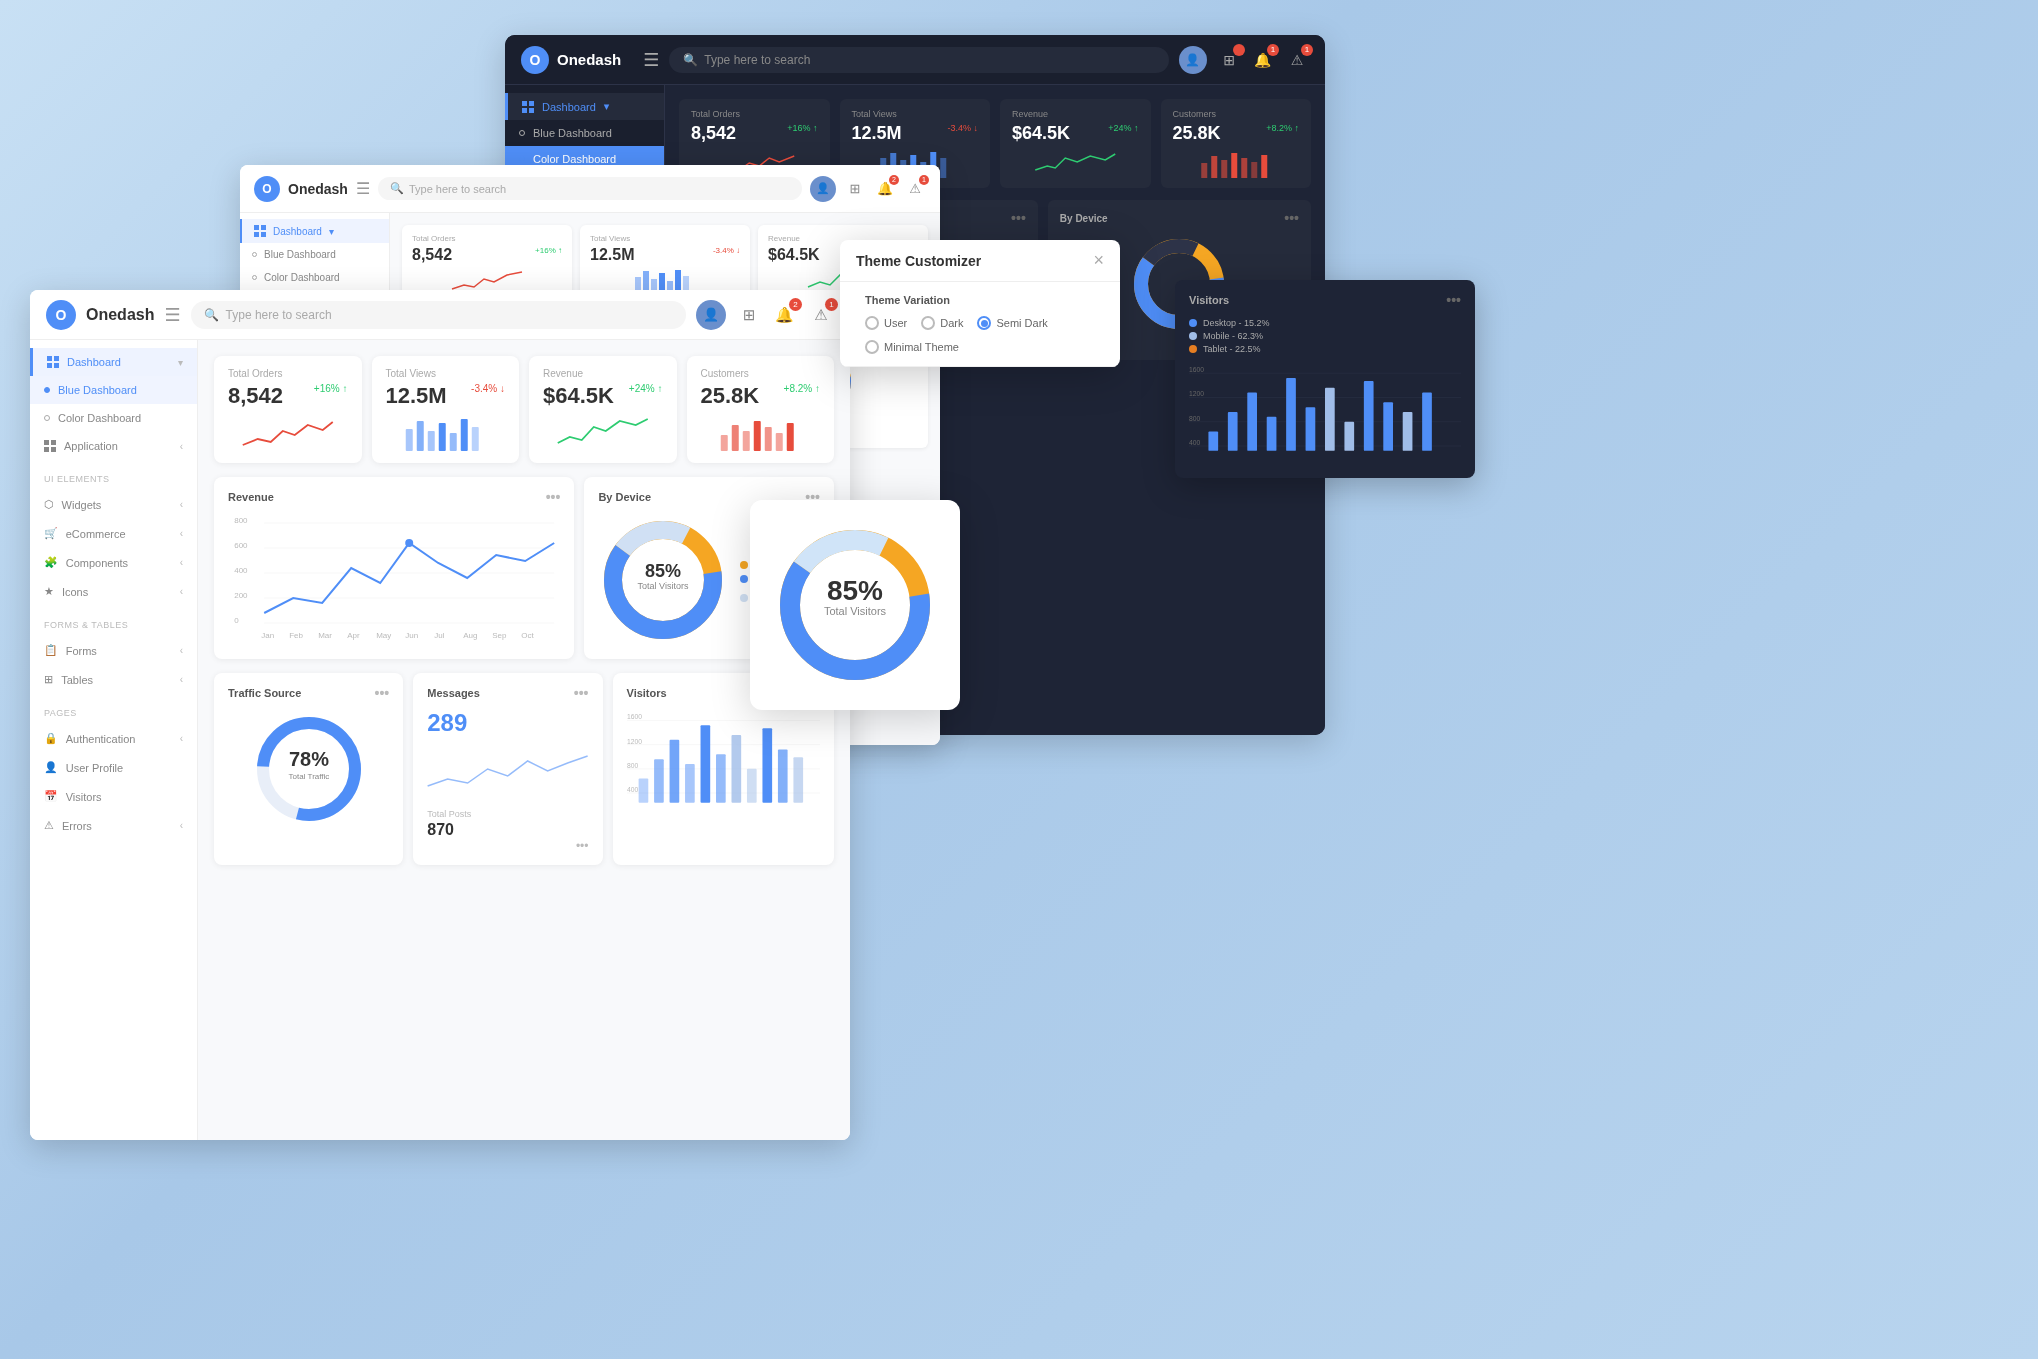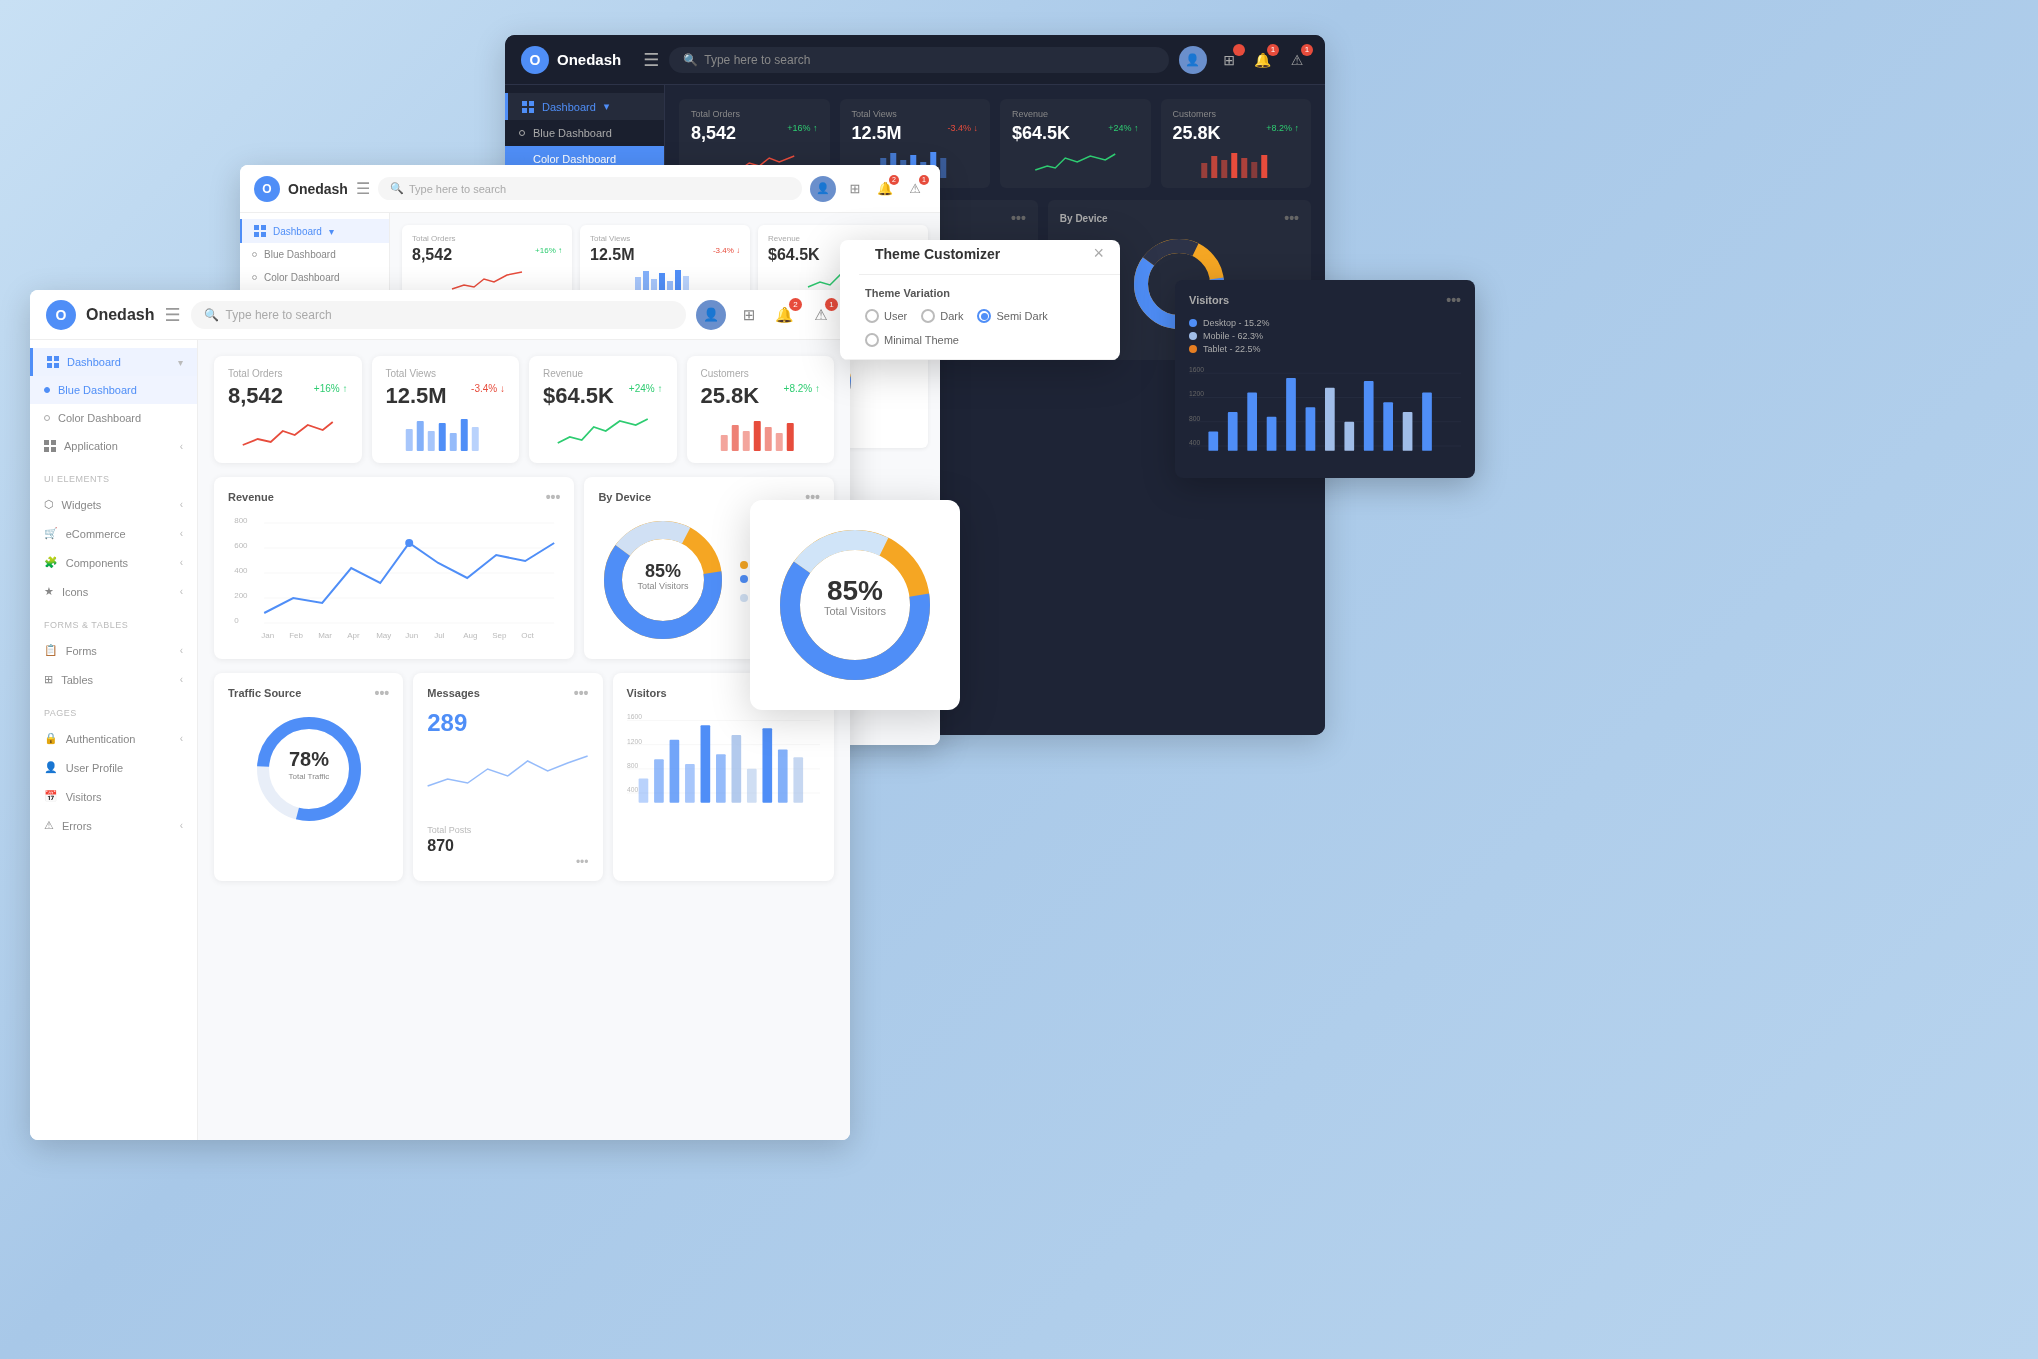--- a/index.html
+++ b/index.html
@@ -219,23 +219,22 @@
       border-radius: 8px;
       box-shadow: 0 8px 40px rgba(0,0,0,0.22);
       top: 240px;
       left: 840px;
       z-index: 100;
       padding: 0;
       overflow: hidden;
     }
     .theme-panel .panel-header {
       display: flex; justify-content: space-between; align-items: center;
-      padding: 3px 16px 10px;
+      padding: 10px 16px 10px;
       border-bottom: 1px solid #eee;
-      margin-left: 19px;
     }
     .theme-panel .panel-title { font-size: 14px; font-weight: 600; color: #333; }
     .theme-panel .close-btn { color: #aaa; font-size: 18px; cursor: pointer; }
     .theme-panel .section { padding: 12px 25px; border-bottom: 1px solid #f0f0f0; }
     .theme-panel .section-title { font-size: 11px; font-weight: 600; color: #555; margin-bottom: 10px; }
     .theme-panel .radio-group { display: flex; gap: 14px; flex-wrap: wrap; }
     .theme-panel .radio-item { display: flex; align-items: center; gap: 5px; font-size: 11px; color: #666; }
     .theme-panel .radio-circle {
       width: 14px; height: 14px; border-radius: 50%; border: 2px solid #bbb;
       display: flex; align-items: center; justify-content: center;
@@ -872,21 +871,21 @@
         </div>
         <div class="chart-front-2" style="flex:1">
           <div class="title">
             <span>Messages</span>
             <span class="dots">•••</span>
           </div>
           <div style="font-size:24px;font-weight:700;color:#4f8ef7;margin:4px 0">289</div>
           <svg width="100%" height="60" viewBox="0 0 160 60">
             <polyline points="0,45 20,38 40,42 60,28 80,35 100,20 120,30 140,22 160,15" fill="none" stroke="#4f8ef7" stroke-width="1.5" opacity="0.6"></polyline>
           </svg>
-          <div style="font-size:9px;color:#bbb;margin-top:20px">
+          <div style="font-size:9px;color:#bbb;margin-top:4px">
             <span>Total Posts</span>
           </div>
           <div style="font-size:16px;font-weight:600;color:#333;margin-top:2px">870</div>
           <div style="display:flex;justify-content:flex-end">
               <span style="color:#bbb;font-size:12px">•••</span>
             </div>
         </div>
         <div class="chart-front-2" style="flex:1.2">
           <div class="title">
             <span>Visitors</span>

